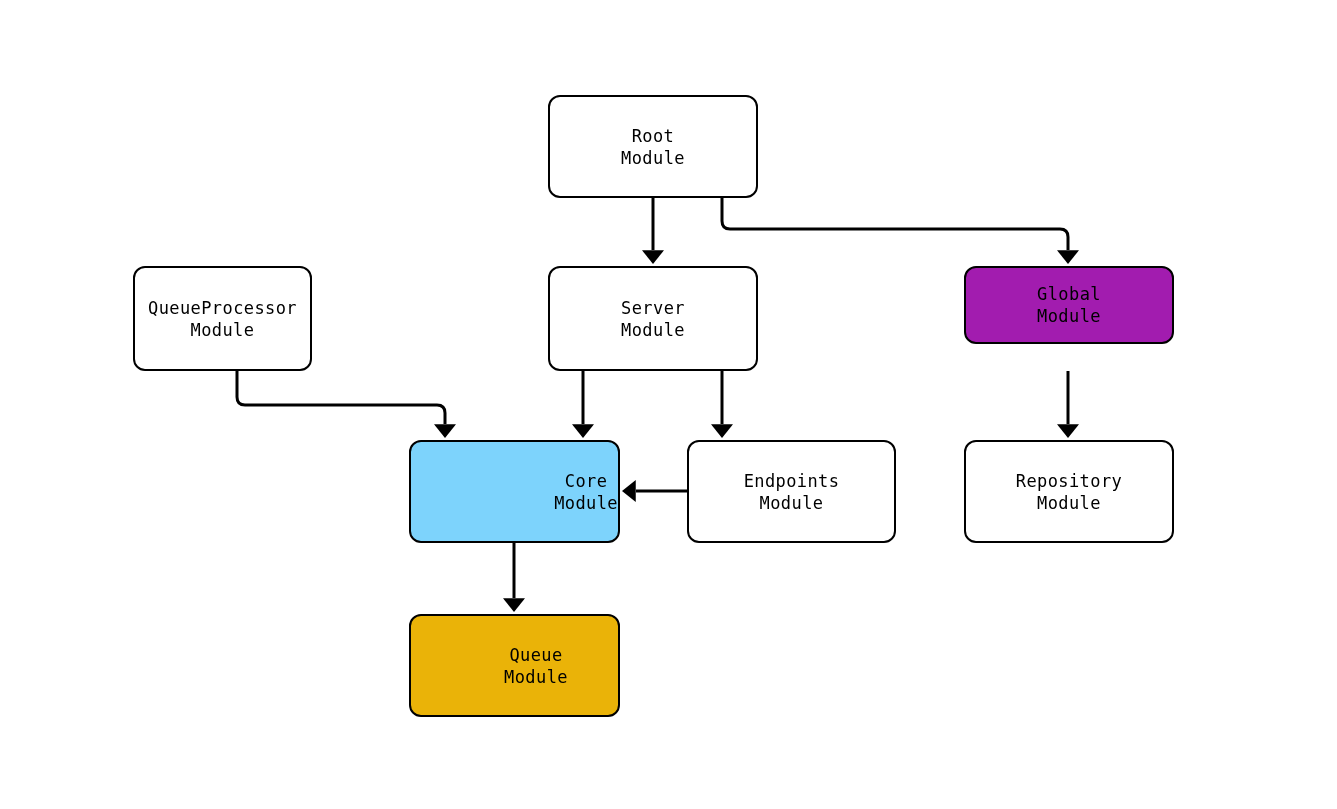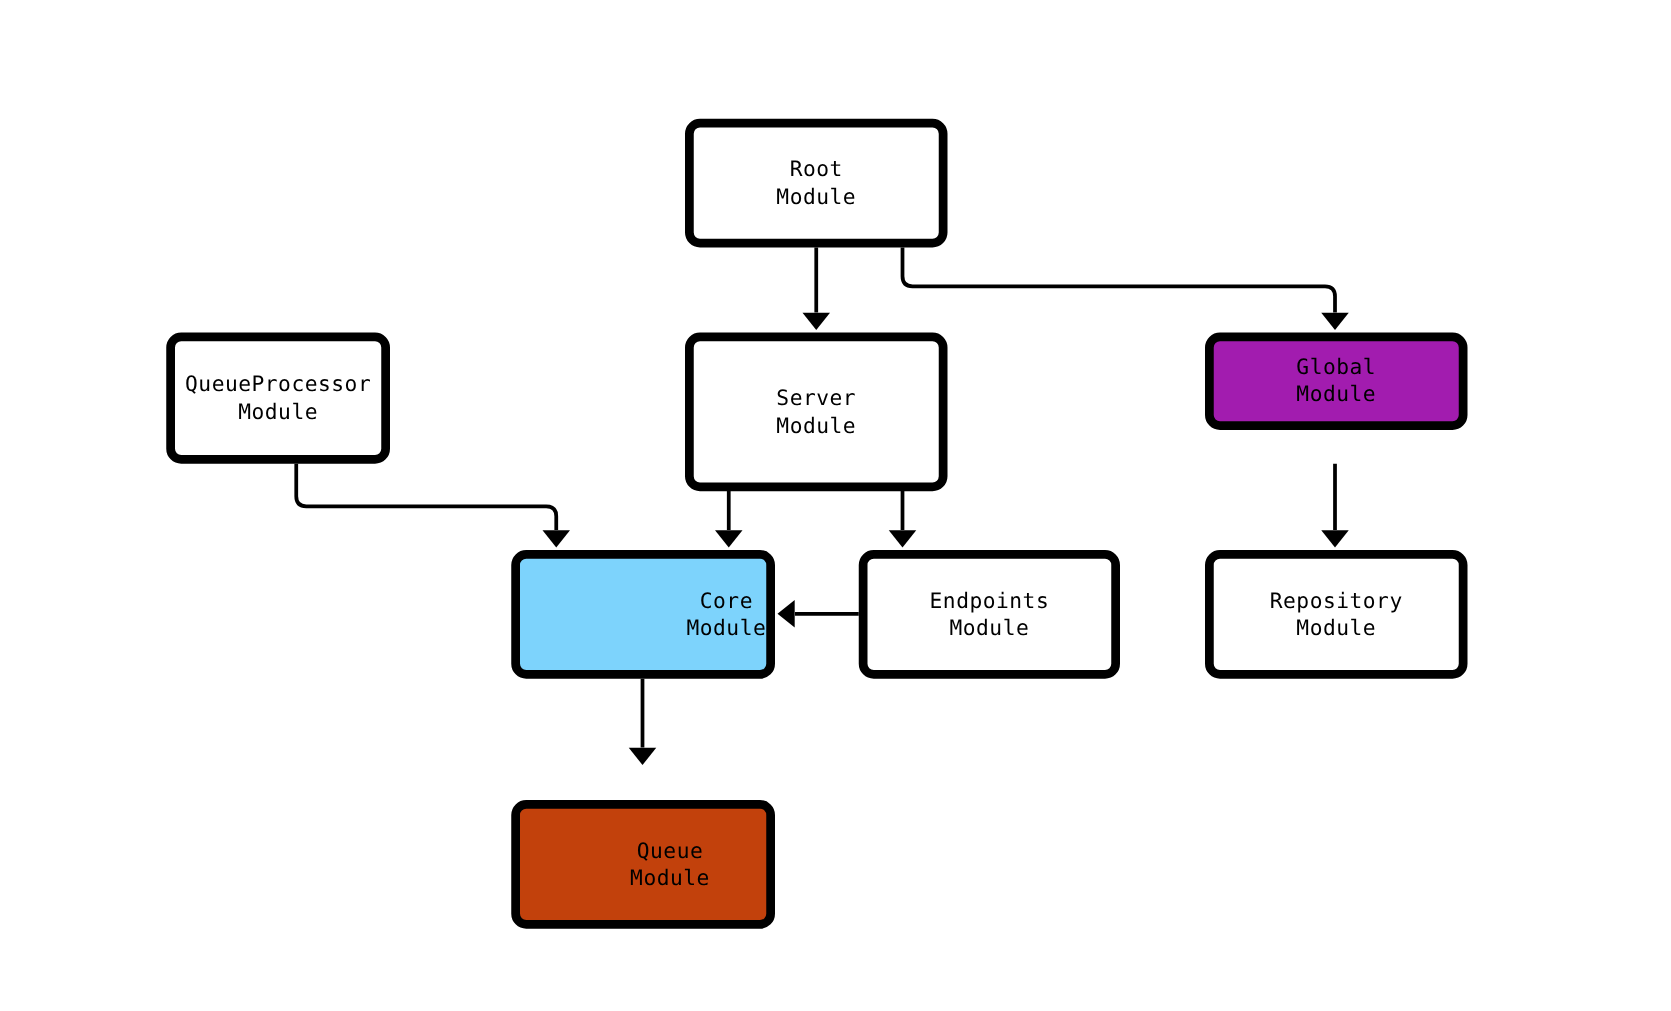--- a/index.html
+++ b/index.html
@@ -23,21 +23,21 @@
     position: absolute;
     left: 0;
     top: 0;
     width: 1337px;
     height: 809px;
   }
   .node {
     position: absolute;
     box-sizing: border-box;
     background: #ffffff;
-    border: 7px solid #0f766e;
+    border: 2px solid #0f766e;
     border-radius: 12px;
     display: flex;
     flex-direction: column;
     align-items: center;
     justify-content: center;
     z-index: 2;
   }
   .node-label {
     text-align: center;
     color: #000000;
@@ -79,21 +79,21 @@
   <div class="node" style="left: 548px; top: 95px; width: 210px; height: 103px; border-color: rgb(0, 0, 0); background: rgb(255, 255, 255);">
     <div class="node-label">Root
 Module</div>
   </div>
 
   <div class="node" style="left: 133px; top: 266px; width: 179px; height: 105px; border-color: rgb(0, 0, 0); background: rgb(255, 255, 255);">
     <div class="node-label">QueueProcessor
 Module</div>
   </div>
 
-  <div class="node" style="left: 548px; top: 266px; width: 210px; height: 127px; border-color: rgb(0, 0, 0); background: rgb(255, 255, 255);">
+  <div class="node" style="left: 548px; top: 266px; width: 210px; height: 105px; border-color: rgb(0, 0, 0); background: rgb(255, 255, 255);">
     <div class="node-label">Server
 Module</div>
   </div>
 
   <div class="node" style="left: 964px; top: 266px; width: 210px; height: 78px; border-color: rgb(0, 0, 0); background: #a21caf;">
     <div class="node-label">Global
 Module</div>
   </div>
 
   <div class="node" style="left: 409px; top: 440px; width: 211px; height: 103px; border-color: rgb(0, 0, 0); background: #7dd3fc; align-items: flex-end;">
@@ -104,18 +104,18 @@
   <div class="node" style="left: 687px; top: 440px; width: 209px; height: 103px; border-color: rgb(0, 0, 0); background: rgb(255, 255, 255); justify-content: center;">
     <div class="node-label">Endpoints
 Module</div>
   </div>
 
   <div class="node" style="left: 964px; top: 440px; width: 210px; height: 103px; border-color: rgb(0, 0, 0); background: rgb(255, 255, 255); justify-content: center;">
     <div class="node-label">Repository
 Module</div>
   </div>
 
-  <div class="node" style="left: 409px; top: 640px; width: 211px; height: 103px; border-color: rgb(0, 0, 0); background: #c2410c; padding-left: 43px;">
+  <div class="node" style="left: 409px; top: 614px; width: 211px; height: 103px; border-color: rgb(0, 0, 0); background: #eab308; padding-left: 43px;">
     <div class="node-label">Queue
 Module</div>
   </div>
 
 </div>
 
 </body></html>

